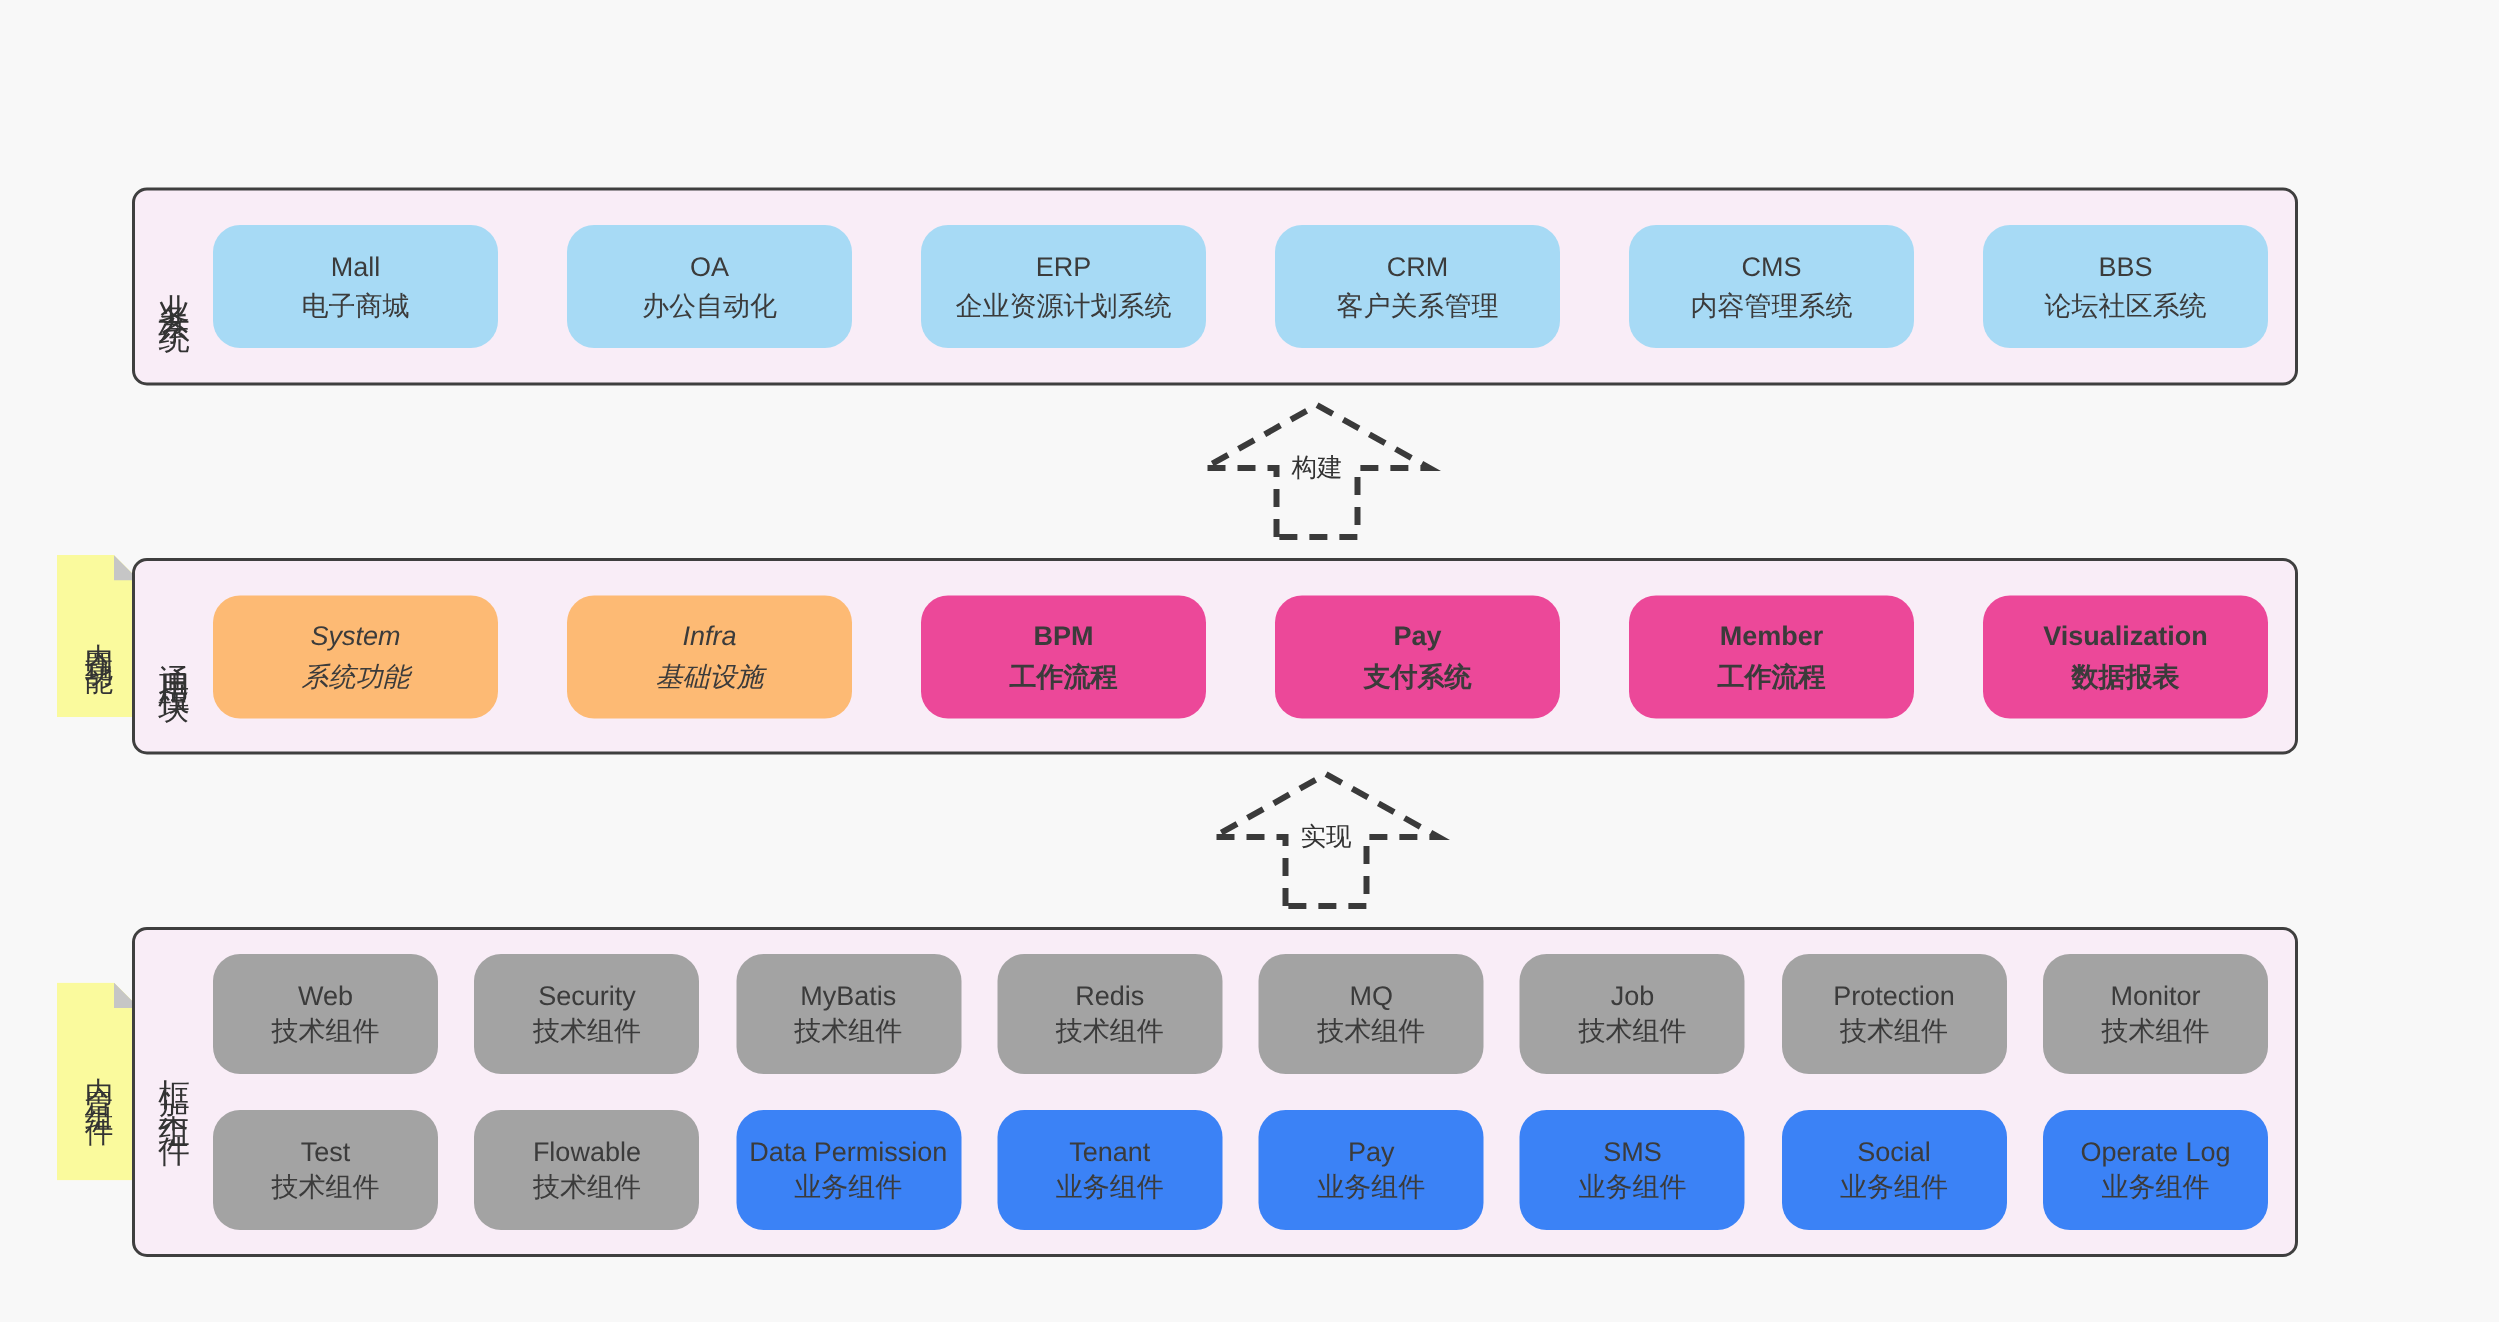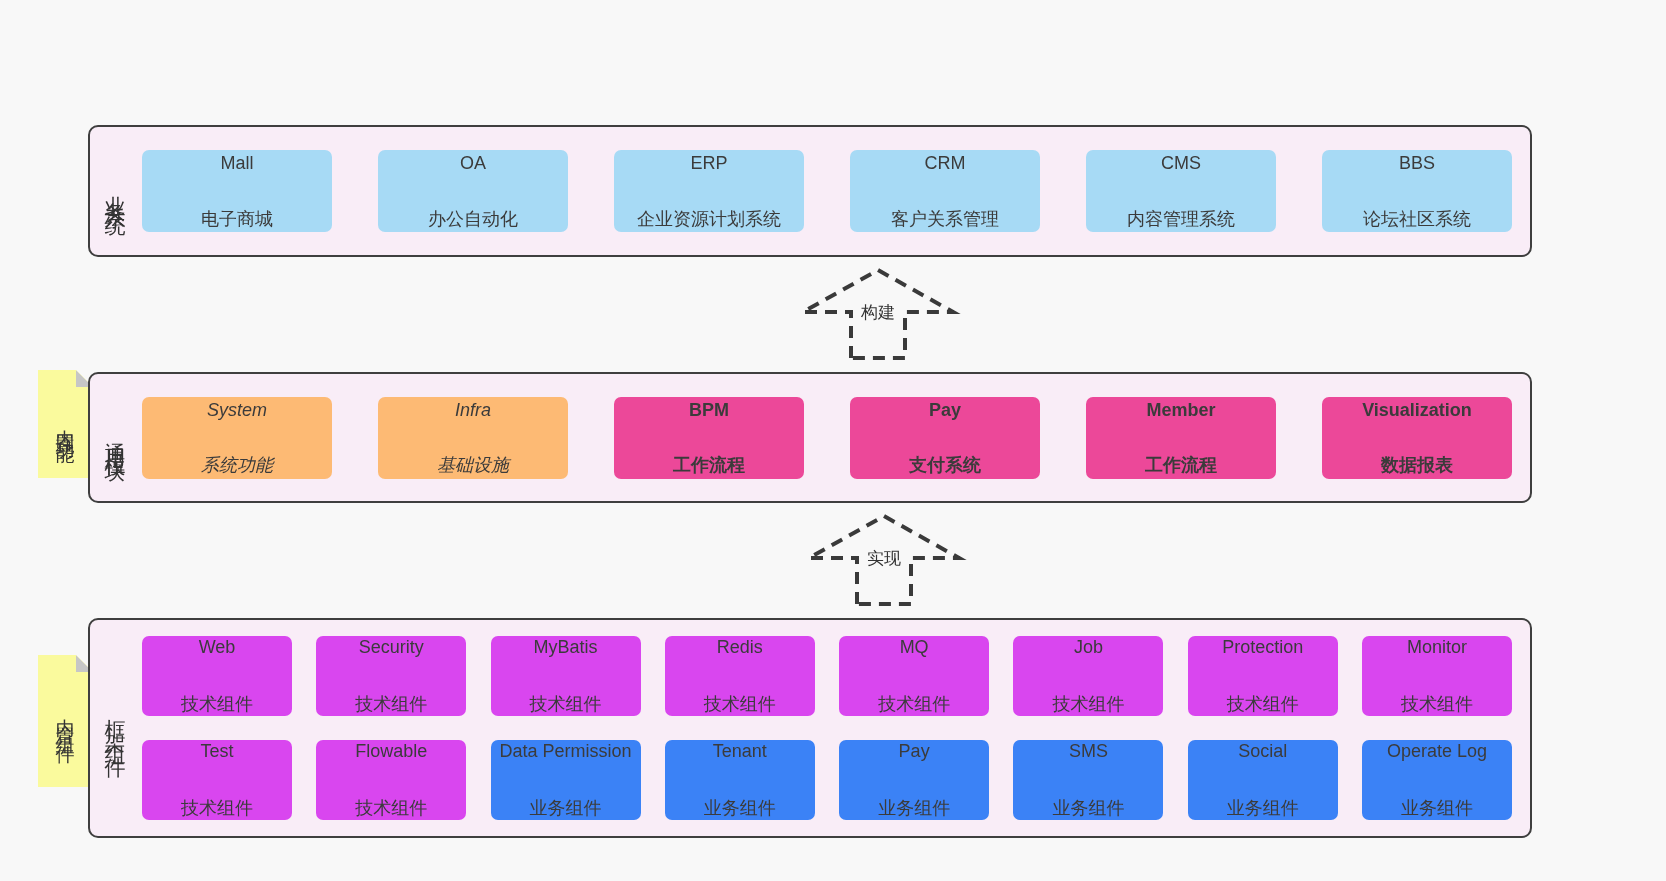--- a/index.html
+++ b/index.html
@@ -19,30 +19,30 @@
     writing-mode:vertical-rl; text-orientation:upright;
     font-size:21px; color:#333; letter-spacing:6px;
     margin:0 16px 0 15px; line-height:1; flex:0 0 auto;
   }
   .band-label.spread { letter-spacing:13px; }
 
   .band-content { flex:1; display:flex; flex-direction:column; justify-content:center; gap:24px; margin-right:18px; }
   .box-row { display:flex; justify-content:space-between; }
 
   .box {
-    height:82px; width:190px; border-radius:7px;
-    display:flex; flex-direction:column; align-items:center; justify-content:space-between;
+    height:82px; width:190px; border-radius:18px;
+    display:flex; flex-direction:column; align-items:center; justify-content:center;
     text-align:center; font-size:18px; line-height:1.45; color:#3b3b3b;
   }
   #band-framework .box { width:150px; height:80px; line-height:1.3; }
 
   .blue        { background:#a7daf5; }
   .red         { background:#fdba74;font-style:italic; }
   .pink        { background:#ec4899;font-weight:bold; }
-  .green       { background:#d946ef; }
+  .green       { background:#a3a3a3; }
   .light-green { background:#3b82f6; }
 
   
   .sticky {
     position:absolute; left:38px; width:55px; background:#fafa9d; z-index:1;
     display:flex; align-items:center; justify-content:center;
     clip-path:polygon(0 0, calc(100% - 17px) 0, 100% 17px, 100% 100%, 0 100%);
   }
   #sticky-common    { top:370px; height:108px; }
   #sticky-framework { top:655px; height:132px; }

